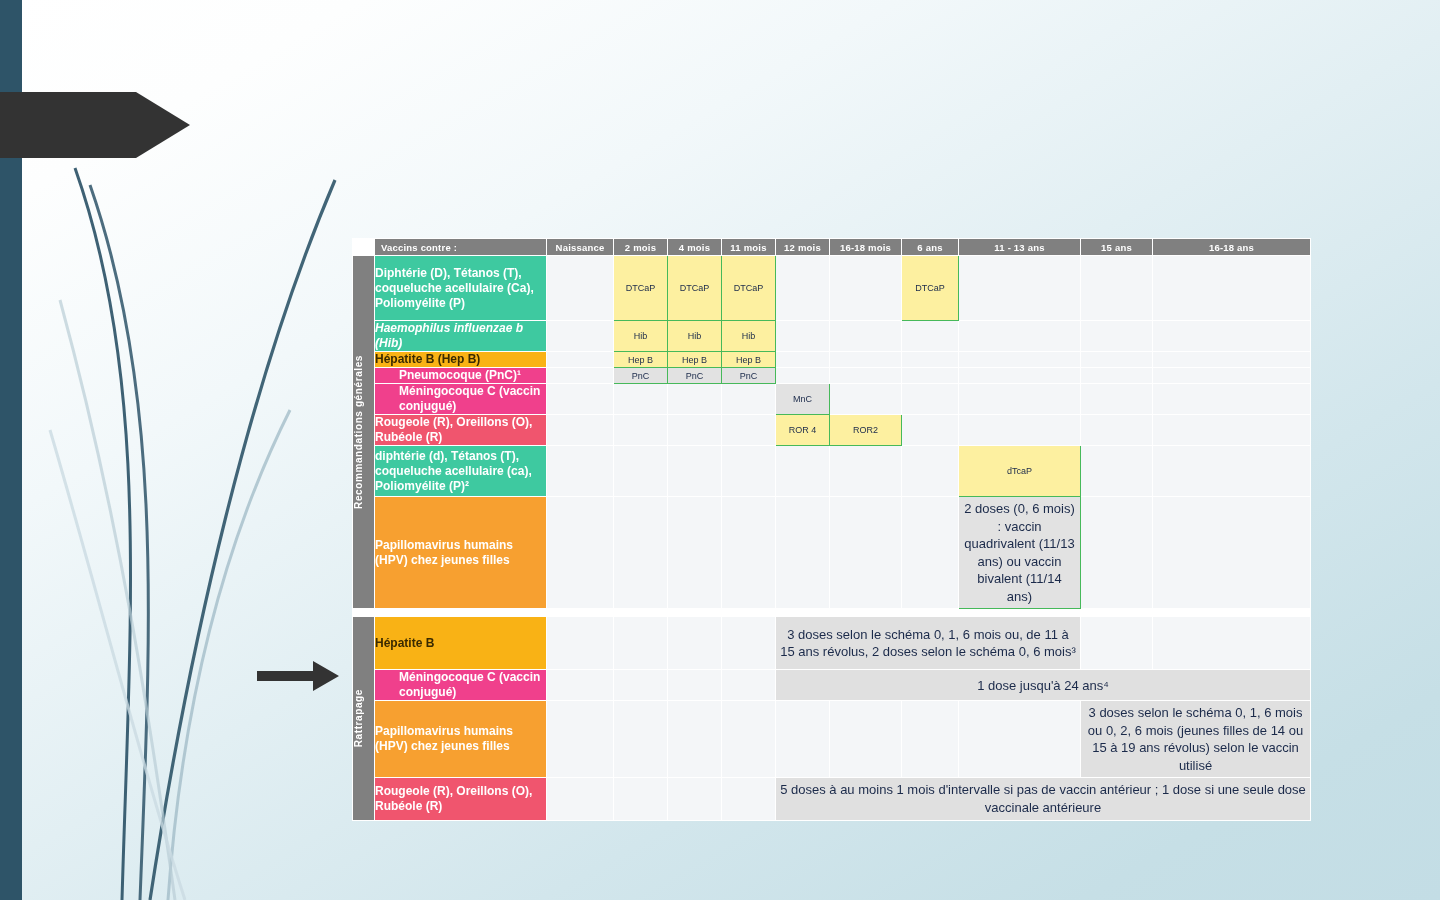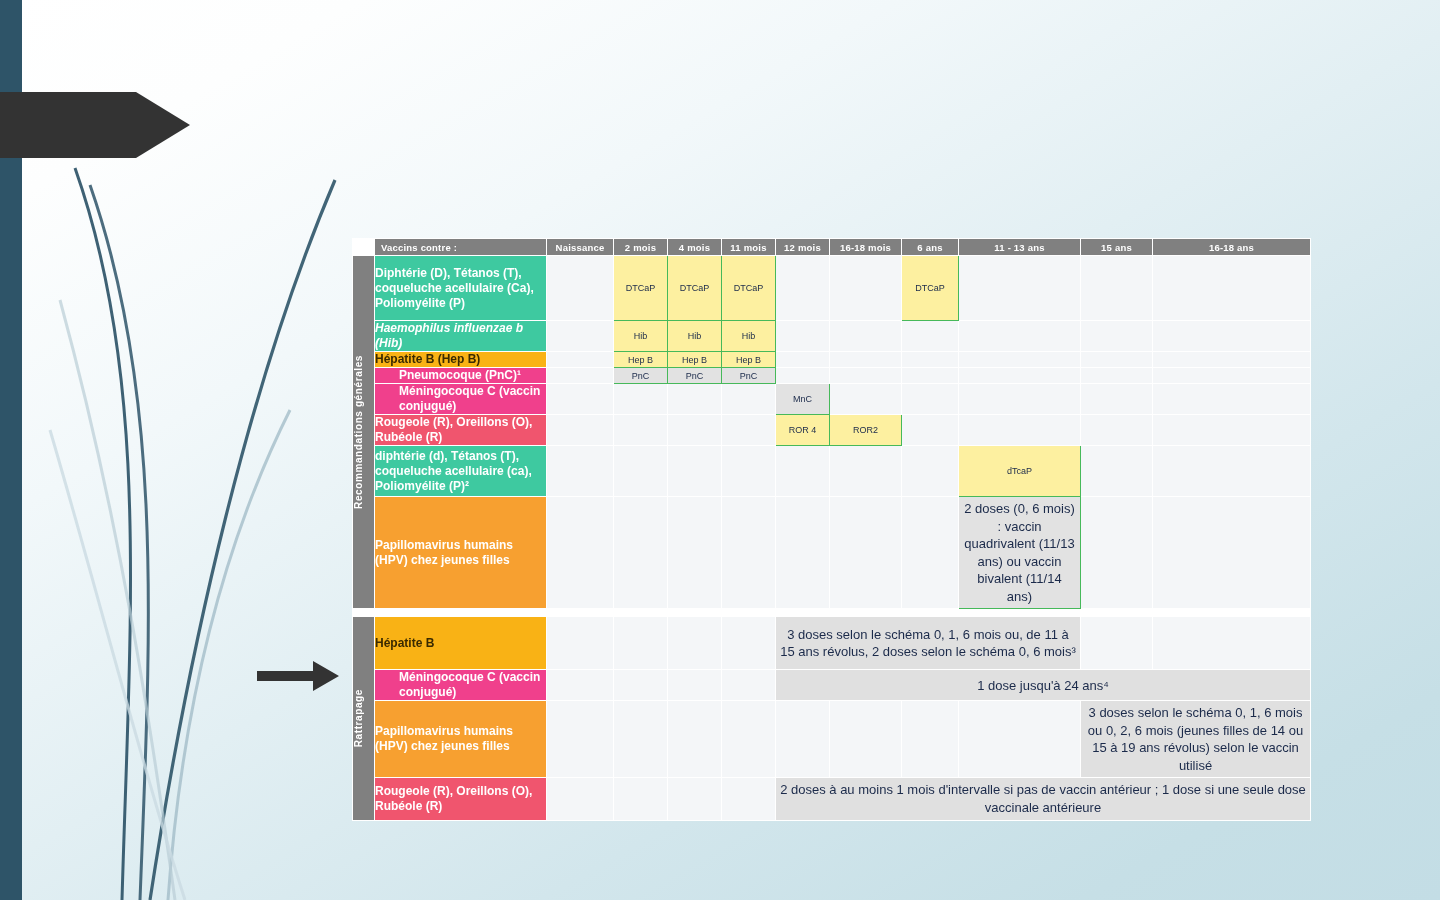--- a/index.html
+++ b/index.html
@@ -327,20 +327,20 @@
         <td class="cell empty"></td>
         <td class="cell greyplain textblock" colspan="2">3 doses selon le schéma 0, 1, 6 mois ou 0, 2, 6 mois (jeunes filles de 14 ou 15 à 19 ans révolus) selon le vaccin utilisé</td>
       </tr>
 
       <tr>
         <td class="lab rose" style="height:40px">Rougeole (R), Oreillons (O), Rubéole (R)</td>
         <td class="cell empty"></td>
         <td class="cell empty"></td>
         <td class="cell empty"></td>
         <td class="cell empty"></td>
-        <td class="cell greyplain textblock" colspan="6">2 doses à au moins 1 mois d'intervalle si pas de vaccin antérieur ; 1 dose si une seule dose vaccinale antérieure</td>
+        <td class="cell greyplain textblock" colspan="6">5 doses à au moins 1 mois d'intervalle si pas de vaccin antérieur ; 1 dose si une seule dose vaccinale antérieure</td>
       </tr>
 
     </tbody>
       </table>
   </div>
 
 </div>
 
 </body></html>

